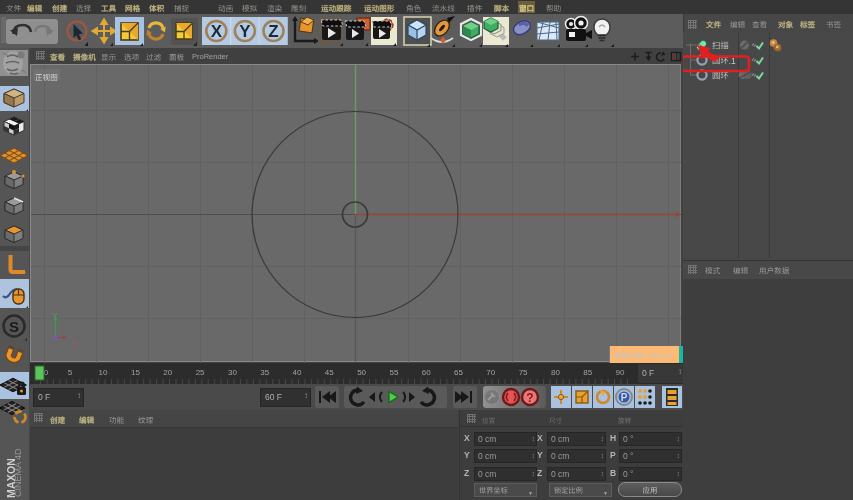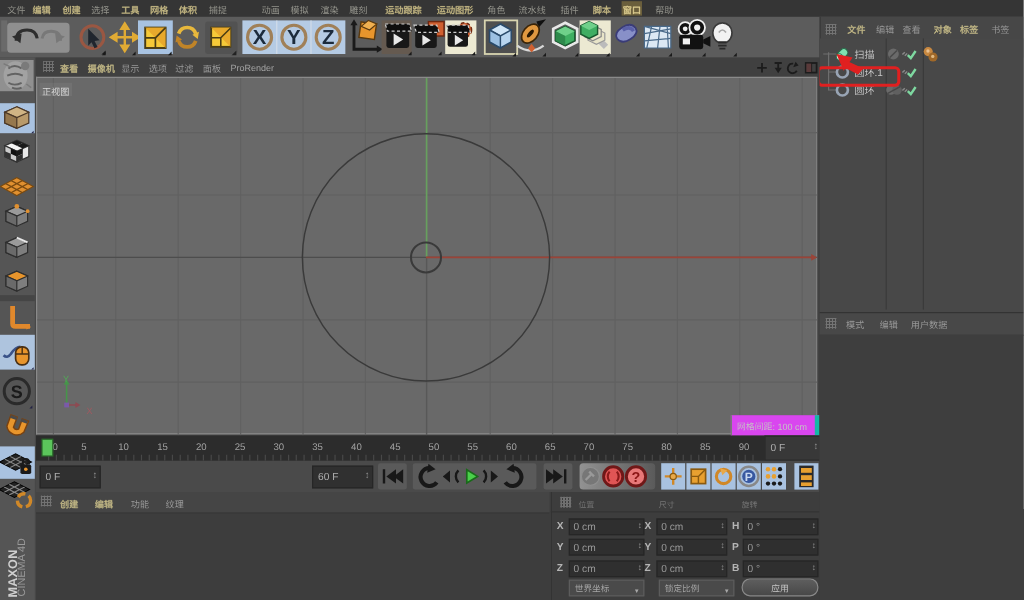--- a/index.html
+++ b/index.html
@@ -616,21 +616,21 @@
 </g>
 </g>
 </svg>
 <div class="abs" style="left:2px;top:4px;width:27px;height:11px;background:rgba(255,255,255,0.06);"><svg width="26" height="11">
           <g fill="#dedede" transform="translate(2,0)">
             <use href="#c6b63" transform="translate(0.0,8.2) scale(0.00760,-0.00760)"></use>
             <use href="#c89c6" transform="translate(7.6,8.2) scale(0.00760,-0.00760)"></use>
             <use href="#c56fe" transform="translate(15.2,8.2) scale(0.00760,-0.00760)"></use>
           </g>
         </svg></div>
-<div class="abs" style="left:578px;top:281px;width:69px;height:17px;background:#d946ef;border-left:1px solid #7a7a7a;border-right:7px solid #14b8a6;"><svg width="69" height="17">
+<div class="abs" style="left:578px;top:281px;width:69px;height:17px;background:#fdba74;border-left:1px solid #7a7a7a;border-right:7px solid #14b8a6;"><svg width="69" height="17">
           <g fill="#c4c4c4" transform="translate(4.1,0)">
             <use href="#c7f51" transform="translate(0.0,12) scale(0.00740,-0.00740)"></use>
             <use href="#c683c" transform="translate(7.4,12) scale(0.00740,-0.00740)"></use>
             <use href="#c95f4" transform="translate(14.8,12) scale(0.00740,-0.00740)"></use>
             <use href="#c8ddd" transform="translate(22.2,12) scale(0.00740,-0.00740)"></use>
             <text x="29.6" y="12" font-family="Liberation Sans" font-size="7.5"> : 100 cm</text>
           </g>
         </svg></div>
 </div>
 

